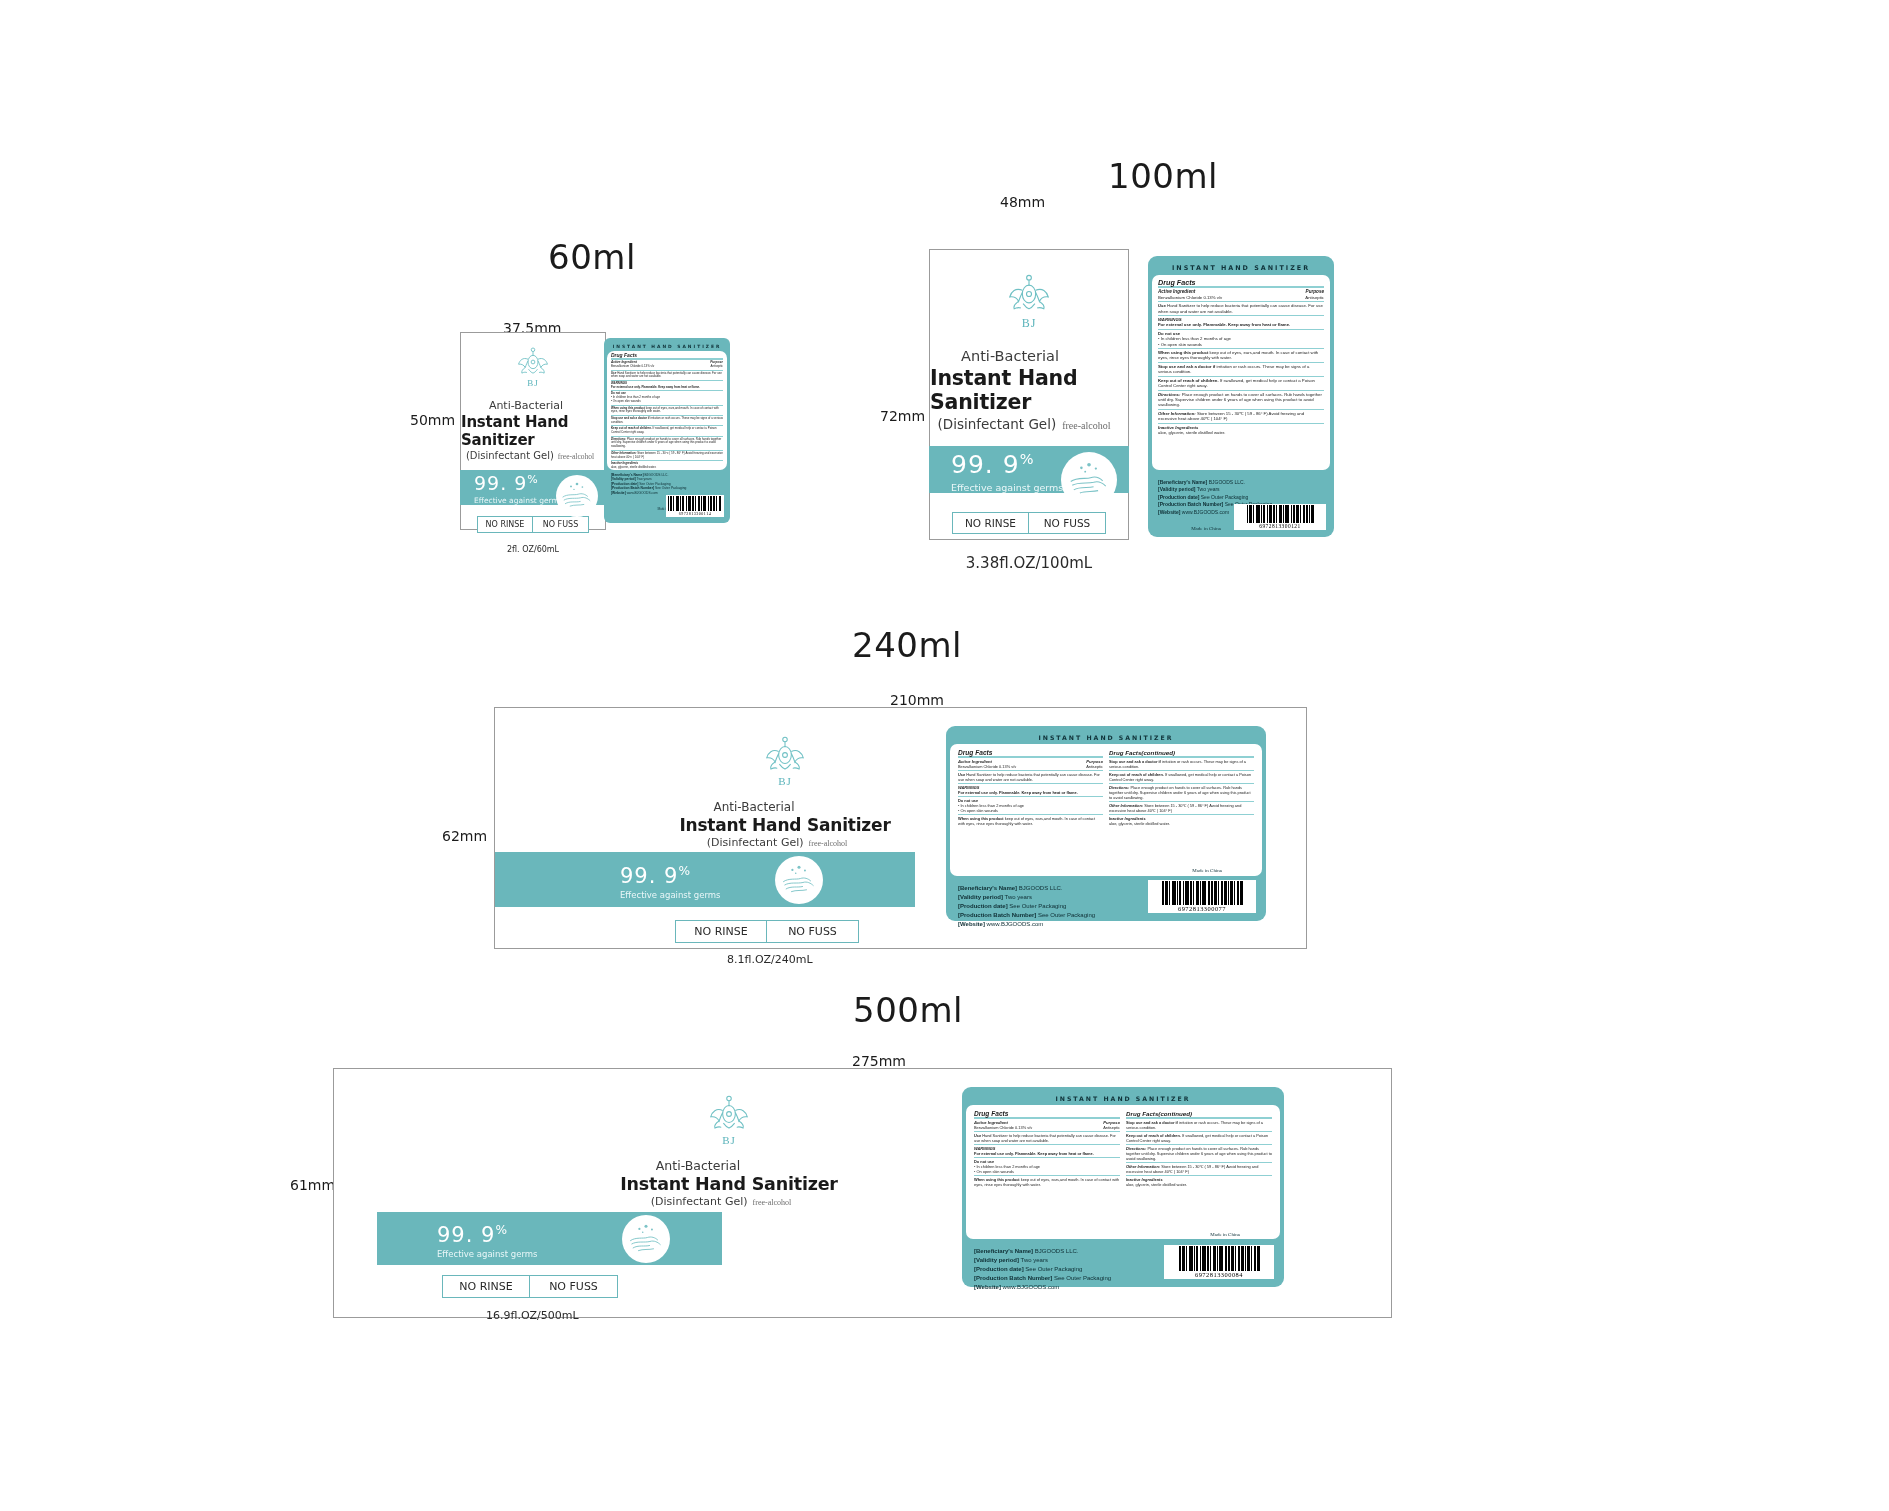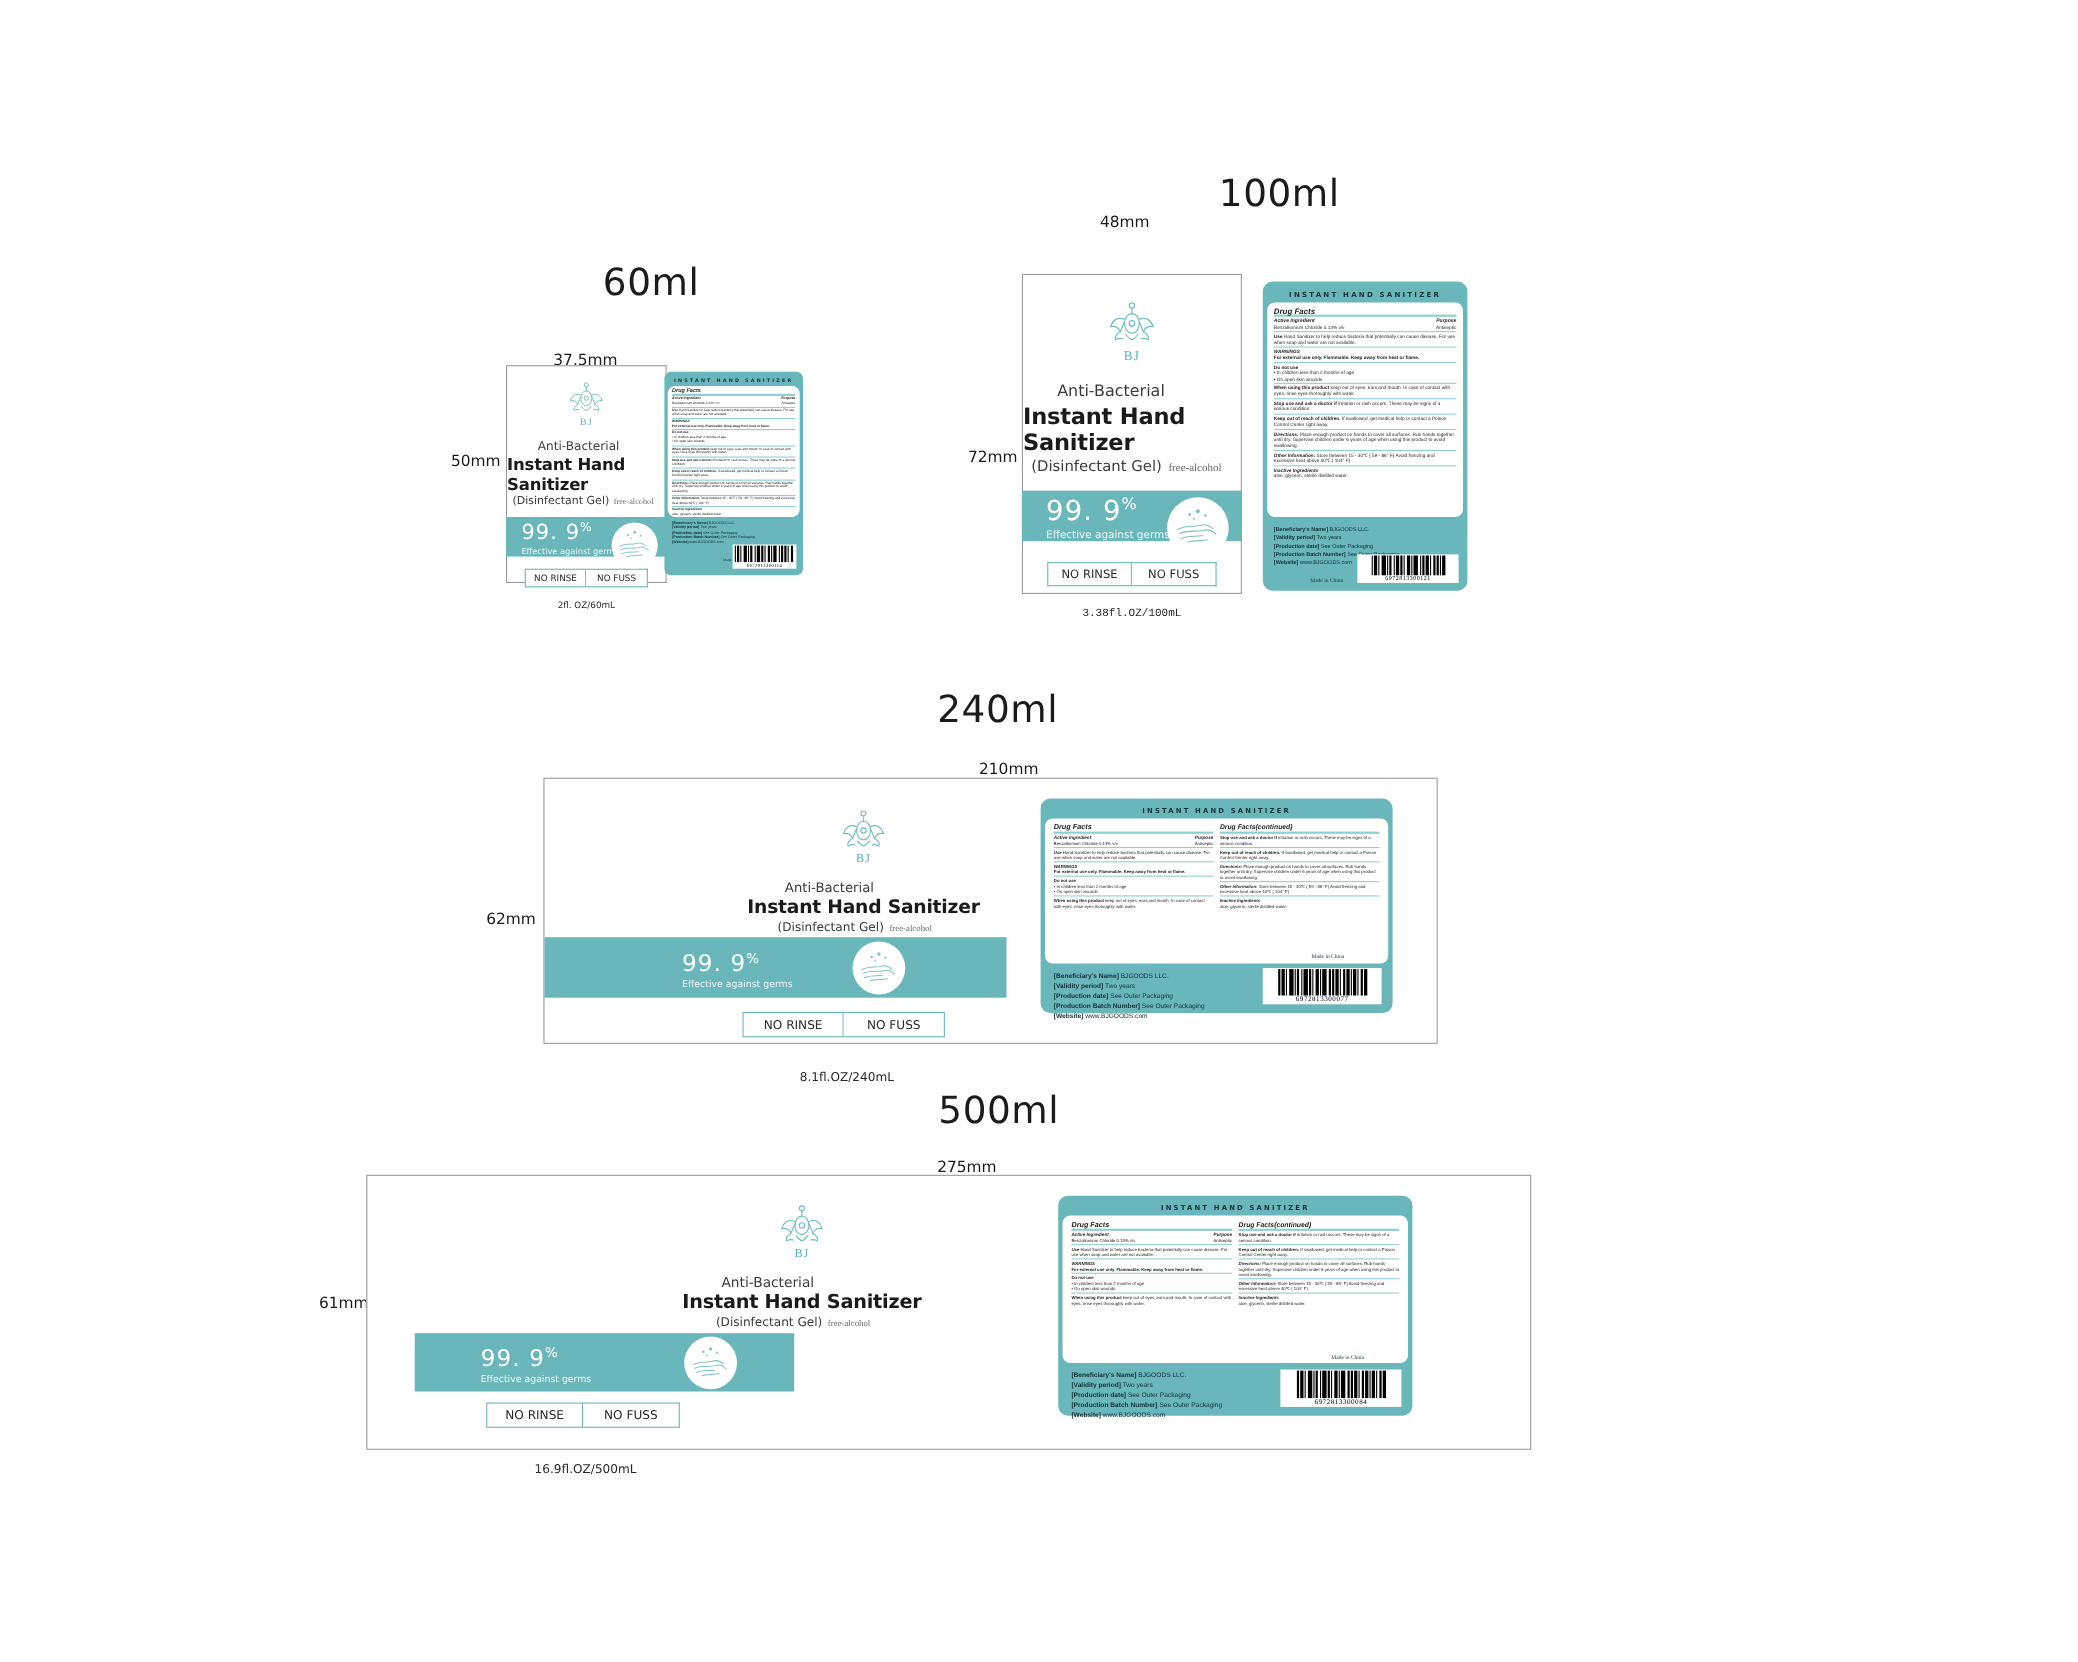--- a/index.html
+++ b/index.html
@@ -48,21 +48,21 @@
   .handcircle{
     position:absolute;border-radius:50%;background:#ffffff;
     display:flex;align-items:center;justify-content:center;overflow:hidden;
   }
 
   .pillrow{display:flex;}
   .pill{
     border:1px solid #6ab7bb;color:#2a2a2a;text-align:center;
     font-family:"DejaVu Sans", sans-serif;background:#fff;box-sizing:border-box;
   }
-  .netq{color:#2a2a2a;font-family:"DejaVu Sans", sans-serif;margin-top:20px;}
+  .netq{color:#2a2a2a;font-family:"DejaVu Sans", sans-serif;}
 
   
   .dfpanel{
     position:absolute;background:#6ab7bb;border-radius:9px;box-sizing:border-box;
     padding:4px;
   }
   .dfpanel .dfhead{
     text-align:center;color:#10333a;font-weight:bold;
     font-family:"DejaVu Sans", sans-serif;letter-spacing:2px;
   }
@@ -266,21 +266,21 @@
             <path d="M10 38 C18 33,28 36,36 34"></path>
             <path d="M18 42 C26 39,34 41,42 39"></path>
           </svg>
         </div>
       </div>
 
       <div class="pillrow" style="margin-top:19px;">
         <div class="pill" style="width:77px;font-size:10.5px;padding:4px 0;">NO RINSE</div>
         <div class="pill" style="width:77px;font-size:10.5px;padding:4px 0;border-left:none;">NO FUSS</div>
       </div>
-      <div class="netq" style="font-size:10px;margin-top:20px;font-family:Liberation Mono, monospace;">3.38fl.OZ/100mL</div>
+      <div class="netq" style="font-size:15px;margin-top:20px;">3.38fl.OZ/100mL</div>
     </div>
   </div>
 
   <div class="dfpanel" style="left:1148px;top:256px;width:186px;height:281px;">
     <div class="dfhead" style="font-size:6.4px;padding:4px 0 3px;">INSTANT HAND SANITIZER</div>
     <div class="dfbox" style="padding:5px 6px;height:195px;font-size:4.3px;line-height:5.4px;">
       <div class="dftitle" style="font-size:7.2px;">Drug Facts</div>
       <div class="rule thick"></div>
       <div class="row-ai" style="font-size:4.6px;">
         <span>Active Ingredient</span>

